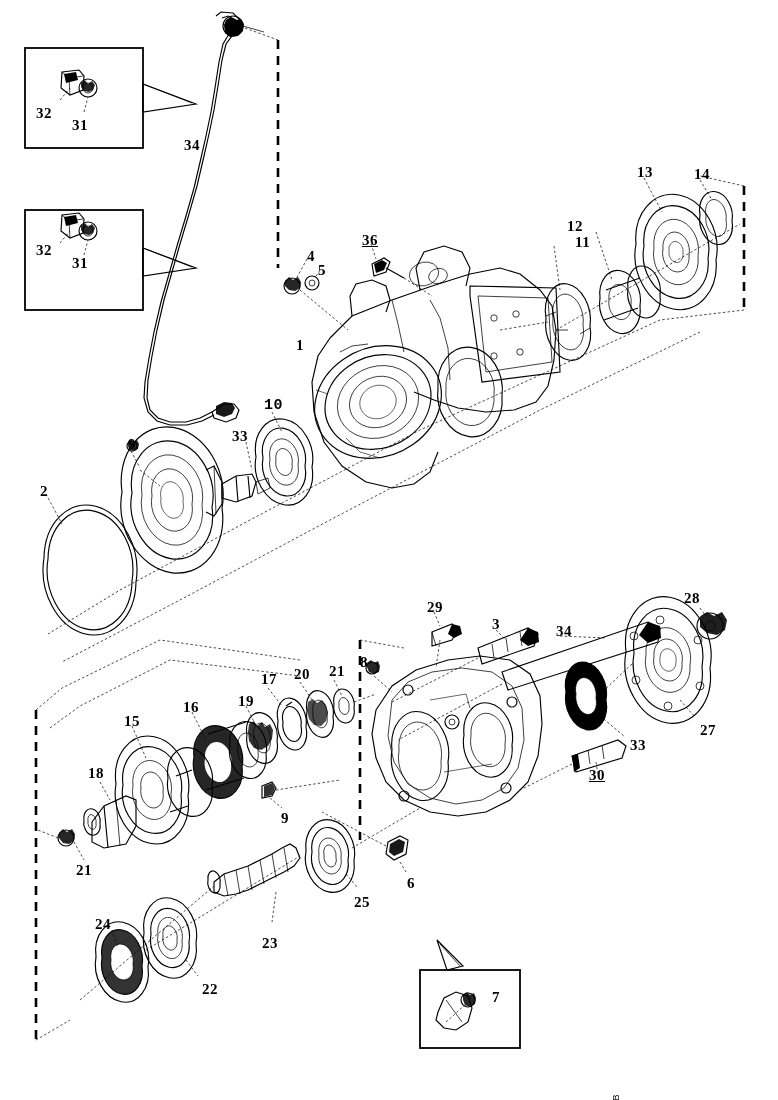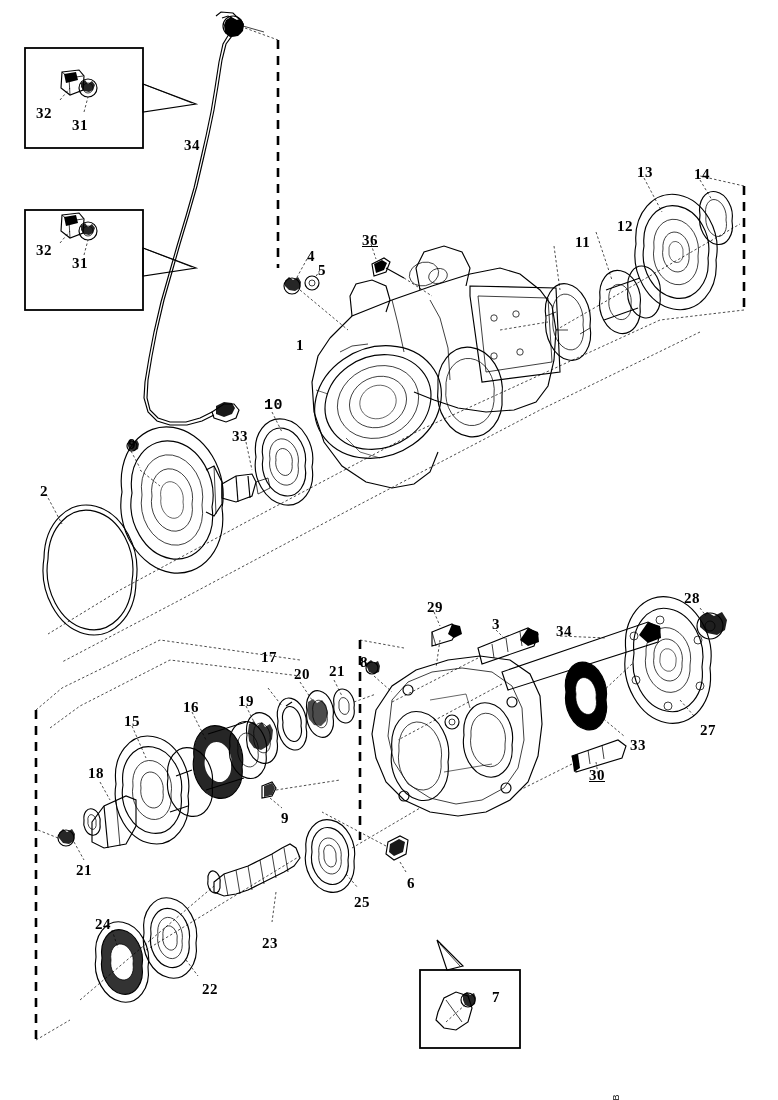--- a/index.html
+++ b/index.html
@@ -477,37 +477,37 @@
   <div class="cal" style="left:36px;top:243px;">32</div>
   <div class="cal" style="left:72px;top:256px;">31</div>
   <div class="cal" style="left:492px;top:990px;">7</div>
 
   <div class="cal" style="left:184px;top:138px;">34</div>
   <div class="cal" style="left:307px;top:249px;">4</div>
   <div class="cal" style="left:318px;top:263px;">5</div>
   <div class="cal" style="left:362px;top:233px;text-decoration:underline;">36</div>
   <div class="cal" style="left:296px;top:338px;">1</div>
   <div class="cal" style="left:547px;top:235px;margin-left:28px;">11</div>
-  <div class="cal" style="left:617px;top:219px;">12</div>
+  <div class="cal" style="left:567px;top:219px;">12</div>
   <div class="cal" style="left:637px;top:165px;">13</div>
   <div class="cal" style="left:694px;top:167px;">14</div>
   <div class="cal" style="left:264px;top:398px;font-family:Liberation Mono, monospace;">10</div>
   <div class="cal" style="left:232px;top:429px;text-align:right;">33</div>
   <div class="cal" style="left:128px;top:437px;">9</div>
   <div class="cal" style="left:40px;top:484px;">2</div>
 
   <div class="cal" style="left:427px;top:600px;">29</div>
   <div class="cal" style="left:492px;top:617px;">3</div>
   <div class="cal" style="left:556px;top:624px;">34</div>
   <div class="cal" style="left:684px;top:591px;">28</div>
   <div class="cal" style="left:700px;top:723px;">27</div>
   <div class="cal" style="left:630px;top:738px;">33</div>
   <div class="cal" style="left:589px;top:768px;text-decoration:underline;">30</div>
   <div class="cal" style="left:360px;top:655px;">8</div>
-  <div class="cal" style="left:261px;top:650px;text-align:right;">17</div>
+  <div class="cal" style="left:261px;top:672px;text-align:right;">17</div>
   <div class="cal" style="left:294px;top:667px;">20</div>
   <div class="cal" style="left:329px;top:664px;">21</div>
   <div class="cal" style="left:238px;top:694px;">19</div>
   <div class="cal" style="left:183px;top:700px;">16</div>
   <div class="cal" style="left:124px;top:714px;">15</div>
   <div class="cal" style="left:88px;top:766px;">18</div>
   <div class="cal" style="left:76px;top:863px;">21</div>
   <div class="cal" style="left:281px;top:811px;">9</div>
   <div class="cal" style="left:407px;top:876px;">6</div>
   <div class="cal" style="left:354px;top:895px;">25</div>

